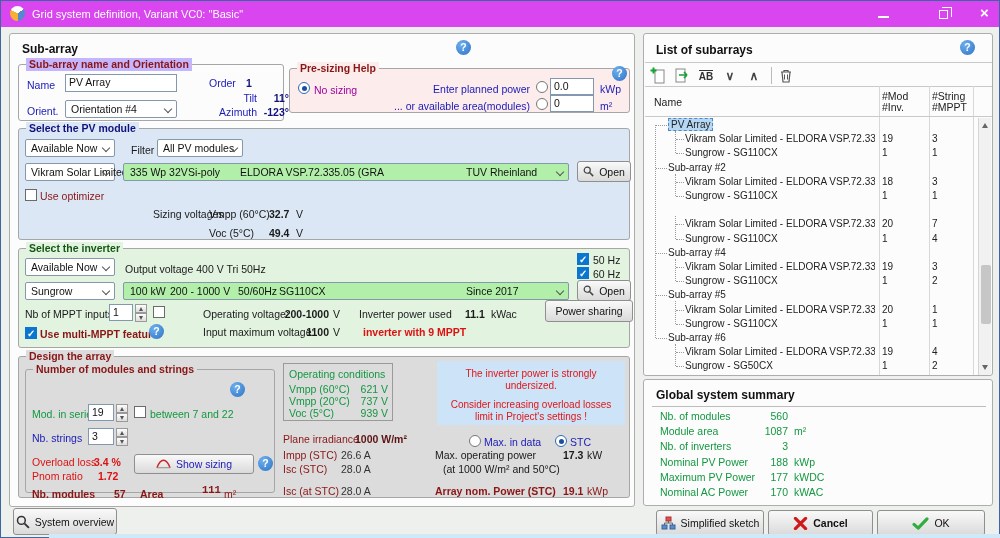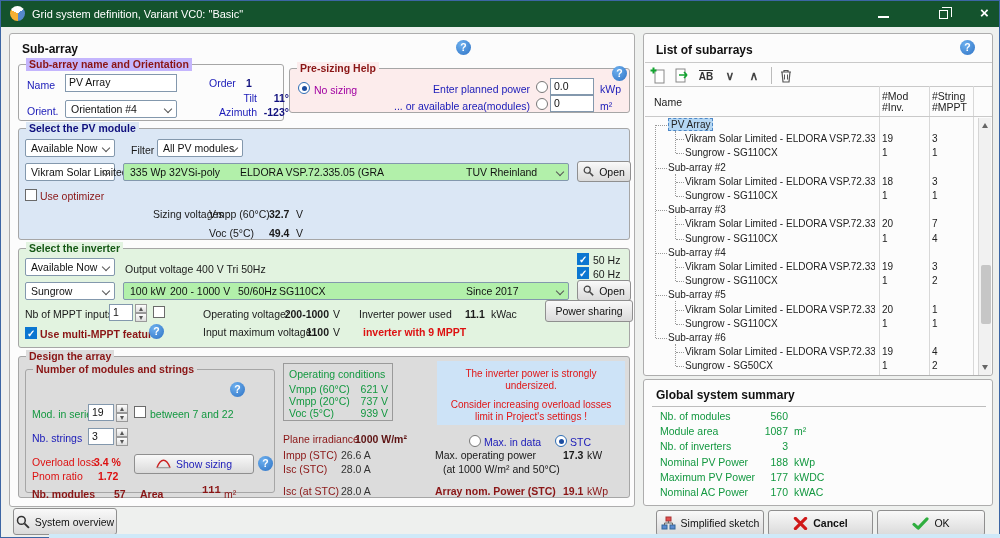--- a/index.html
+++ b/index.html
@@ -8,21 +8,21 @@
   .app { position:absolute; inset:0; border:1px solid #3c66a4; }
 
   
   .t { position:absolute; font-size:10.5px; line-height:12px; white-space:nowrap; color:#1a1a1a; }
   .b { font-weight:bold; }
   .blue { color:#1a1ab8; } .navy { color:#10107e; } .mar { color:#8a1515; }
   .red { color:#dd1111; } .grn { color:#139840; } .pur { color:#a100a1; }
   .ar { text-align:right; }
 
   
-  .titlebar { position:absolute; left:0; top:0; width:100%; height:26px; background:#14532d; }
+  .titlebar { position:absolute; left:0; top:0; width:100%; height:26px; background:#d946ef; }
   .applogo { position:absolute; left:9px; top:5px; width:15px; height:15px; border-radius:50%;
     background:conic-gradient(from 180deg, #f7b032 0 120deg, #fdfdfd 120deg 235deg, #5588cc 235deg 360deg); }
   .wtitle { position:absolute; left:31px; top:7px; font-size:11px; color:#fff; }
   .minbar { position:absolute; left:877px; top:15px; width:11px; height:2px; background:#fff; }
   .maxbox { position:absolute; left:938px; top:9px; width:9px; height:9px; border:1px solid #fff; }
   .maxbox::before { content:""; position:absolute; left:2px; top:-4px; width:9px; height:9px; border:1px solid #fff; border-left:none; border-bottom:none; }
   .closex { position:absolute; left:979px; top:3px; font-size:15px; color:#fff; font-weight:bold; }
 
   
   .panel { position:absolute; background:#fcfcfc; border:1px solid #adadad; border-radius:3px; }
@@ -377,24 +377,20 @@
           <span class="rcol" style="left: 238px;">18</span>
           <span class="rcol" style="left: 288px;">3</span>
         </div>
         <div class="lrow" style="top: 71px;">
           <span class="hdot" style="left: 32px; width: 8px;"></span>
           <span class="rname" style="left: 41px;">Sungrow - SG110CX</span>
           <span class="rcol" style="left: 238px;">1</span>
           <span class="rcol" style="left: 288px;">1</span>
         </div>
         <div class="vdot" style="top: 55.6px; height: 22.4px;"></div>
-        <div class="lrow" style="top: 85.2px;">
-          <span class="hdot" style="left: 12px; width: 11px;"></span>
-          <span class="rname" style="left: 24px;">Sub-array #3</span>
-        </div>
         <div class="lrow" style="top: 99.4px;">
           <span class="hdot" style="left: 32px; width: 8px;"></span>
           <span class="rname" style="left: 41px;">Vikram Solar Limited - ELDORA VSP.72.335.05 (G...</span>
           <span class="rcol" style="left: 238px;">20</span>
           <span class="rcol" style="left: 288px;">7</span>
         </div>
         <div class="lrow" style="top: 113.6px;">
           <span class="hdot" style="left: 32px; width: 8px;"></span>
           <span class="rname" style="left: 41px;">Sungrow - SG110CX</span>
           <span class="rcol" style="left: 238px;">1</span>

